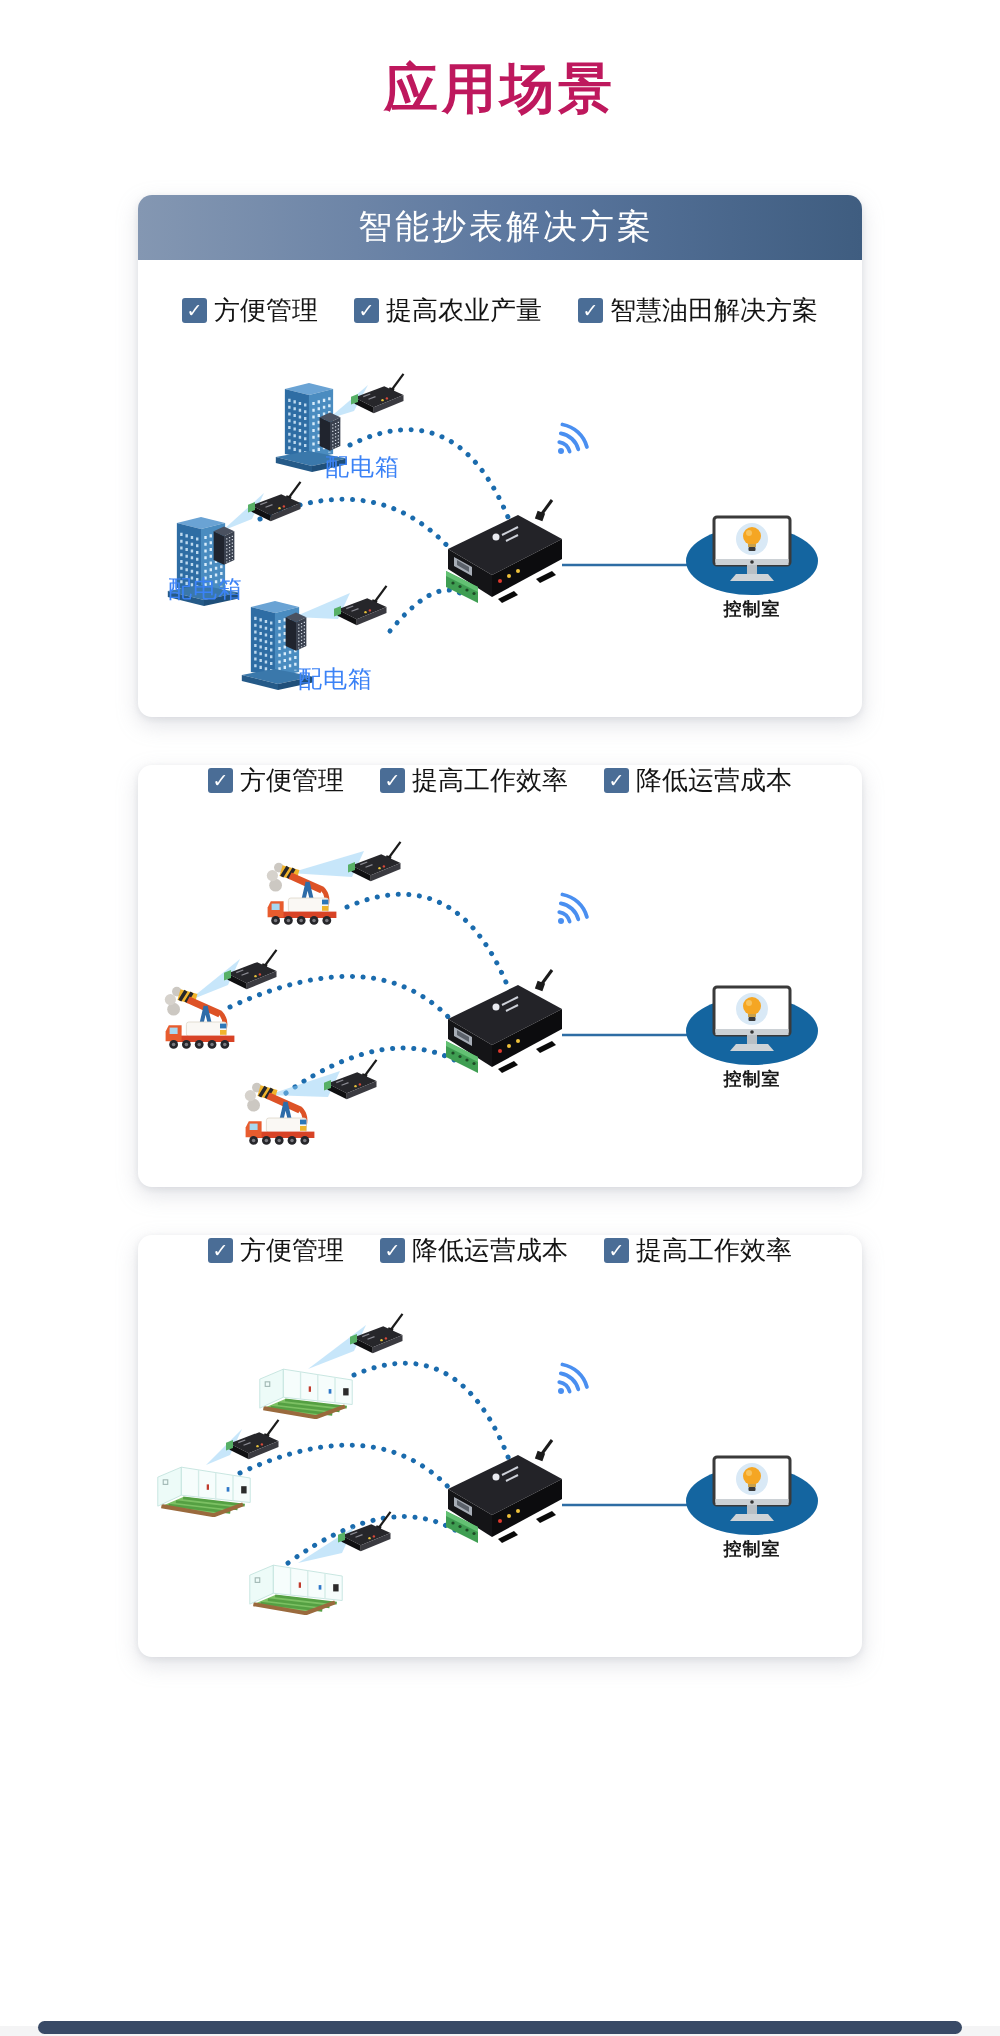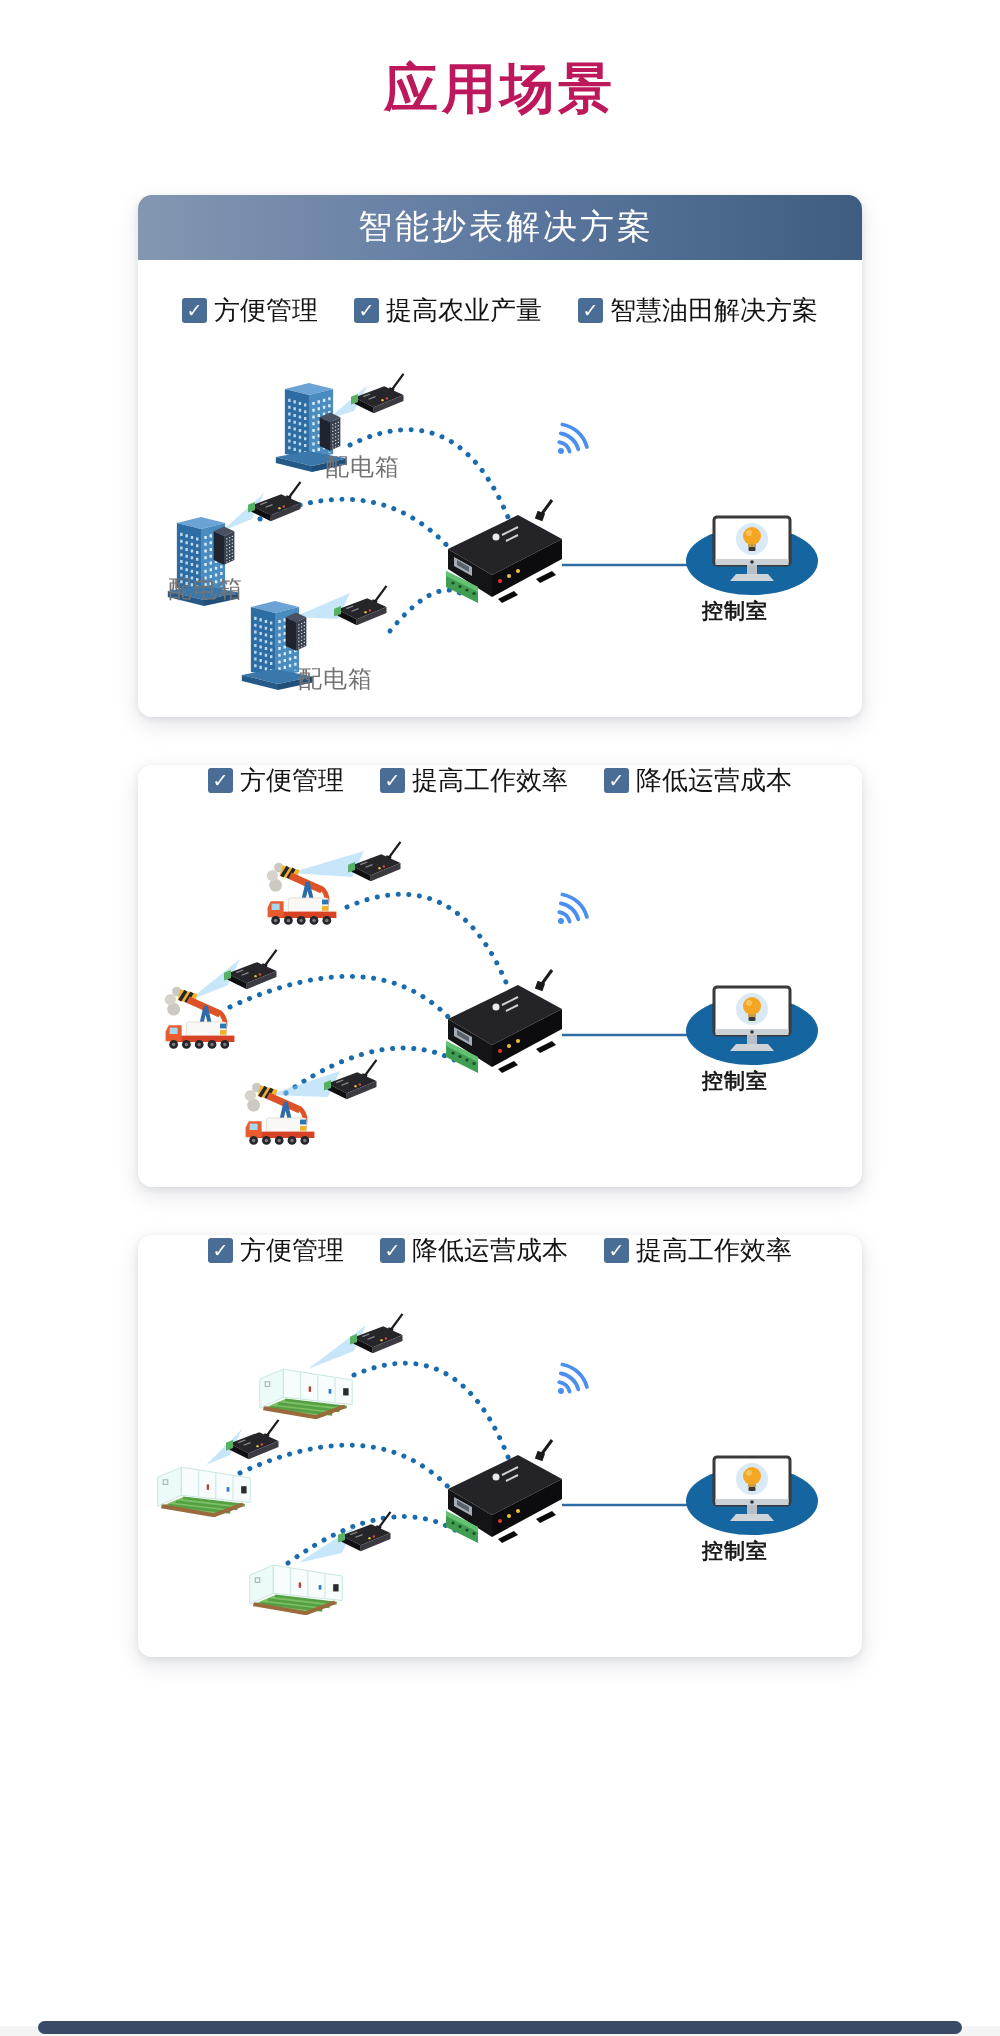--- a/index.html
+++ b/index.html
@@ -13,22 +13,22 @@
   .card + .card{margin-top:48px;}
   .card-header{height:65px;border-radius:14px 14px 0 0;display:flex;align-items:center;justify-content:center;
     background:linear-gradient(90deg,#8497b2 0%,#5a769e 55%,#3f5d80 100%);
     color:#ffffff;font-size:34px;letter-spacing:3px;font-weight:400;padding-left:12px;}
   .features{display:flex;justify-content:center;align-items:center;gap:36px;margin-top:35px;height:32px;}
   .feature{display:flex;align-items:center;font-size:26px;color:#141414;font-weight:500;white-space:nowrap;}
   .cb{width:25px;height:25px;background:#4a6d96;border-radius:3px;color:#ffffff;font-size:19px;font-weight:700;
     line-height:25px;text-align:center;margin-right:7px;flex-shrink:0;}
   .scene{position:relative;height:390px;}
   .scene svg.art{position:absolute;left:0;top:0;width:724px;height:390px;display:block;}
-  .node-label{position:absolute;font-size:24px;color:#737373;letter-spacing:1px;white-space:nowrap;}
-  .cr-label{position:absolute;width:100px;text-align:left;font-size:21px;font-weight:700;color:#1a1a1a;letter-spacing:1px;}
+  .node-label{position:absolute;font-size:24px;color:#3b82f6;letter-spacing:1px;white-space:nowrap;}
+  .cr-label{position:absolute;width:100px;text-align:center;font-size:18px;font-weight:700;color:#1a1a1a;letter-spacing:1px;}
   .dots{stroke:#1a6bad;stroke-width:5;stroke-linecap:round;stroke-dasharray:0.1 10.5;fill:none;}
   .beam{fill:#8fcdf5;opacity:0.5;}
   .link-line{stroke:#2e6da4;stroke-width:2.5;}
   .footer-strip{position:absolute;left:0;bottom:0;width:100%;height:10px;background:#f4f4f5;}
   .footer-bar{position:absolute;left:38px;bottom:2px;width:924px;height:13px;border-radius:7px;background:#394a66;}
   .defs{position:absolute;width:0;height:0;overflow:hidden;}
 </style>
 </head>
 <body>
 

